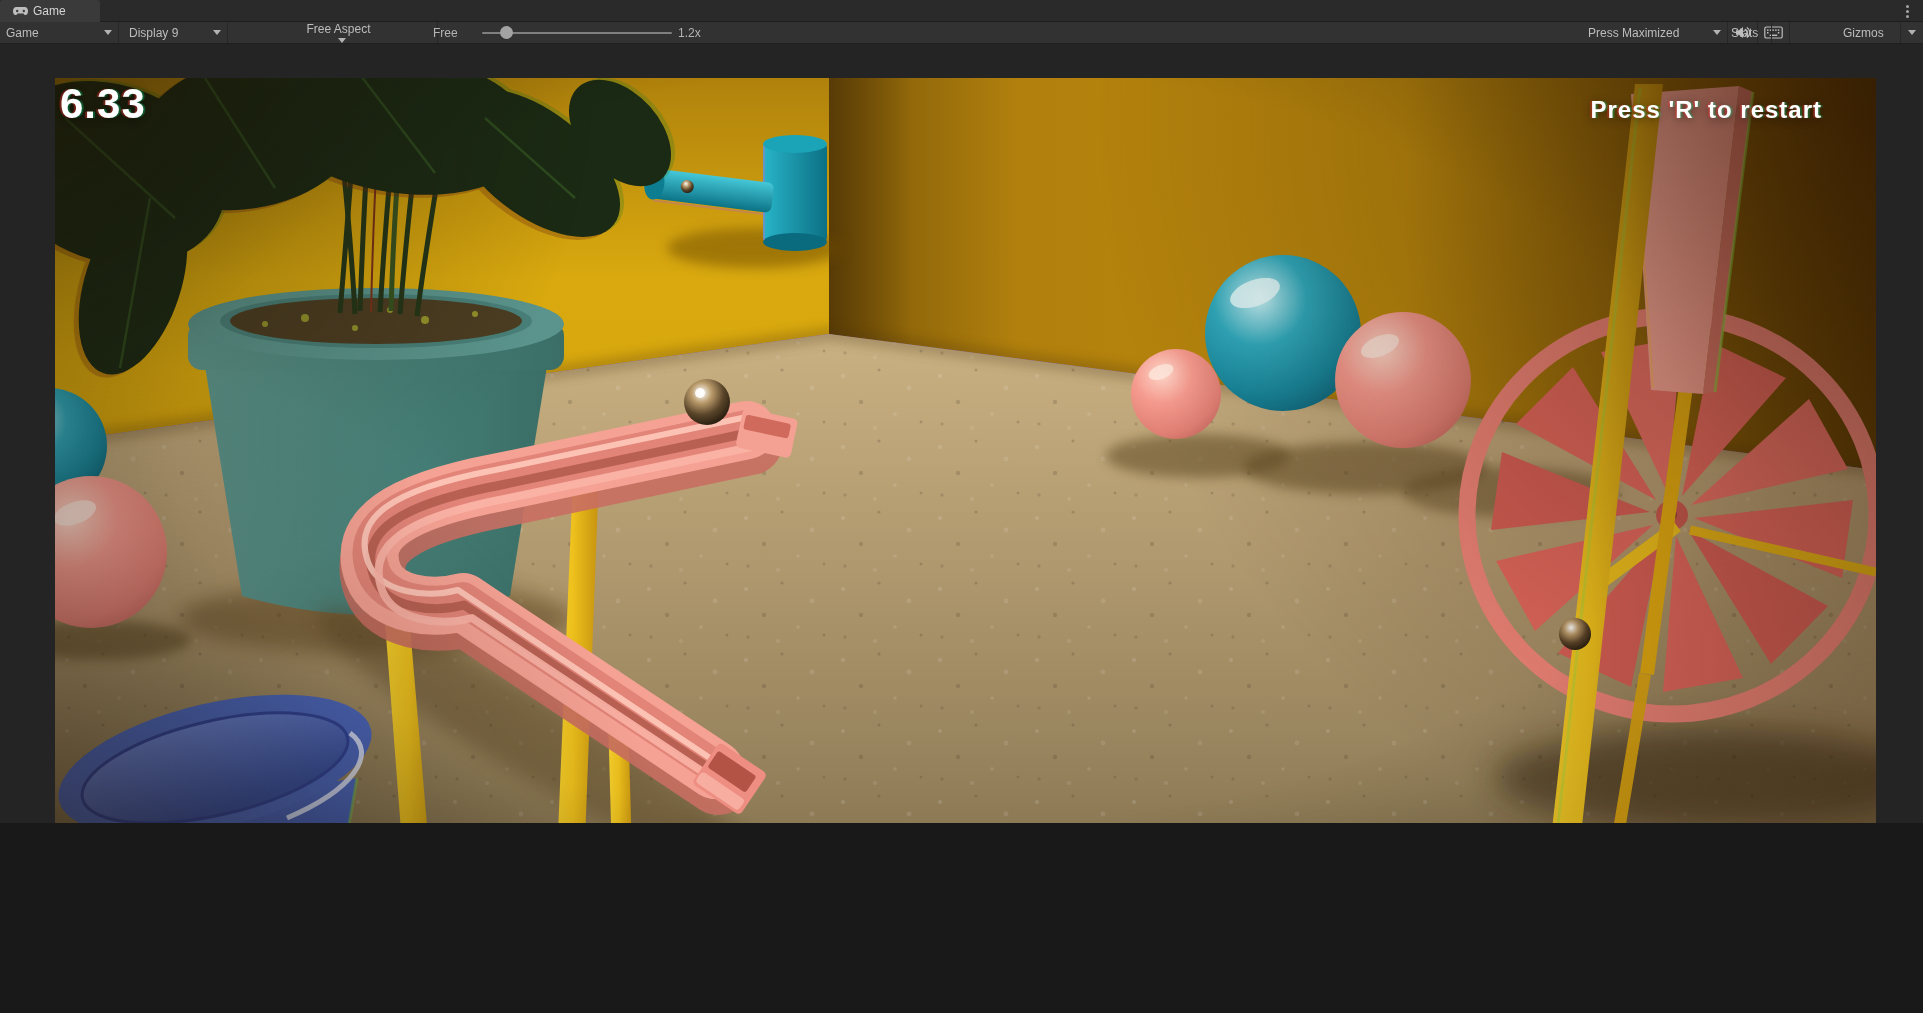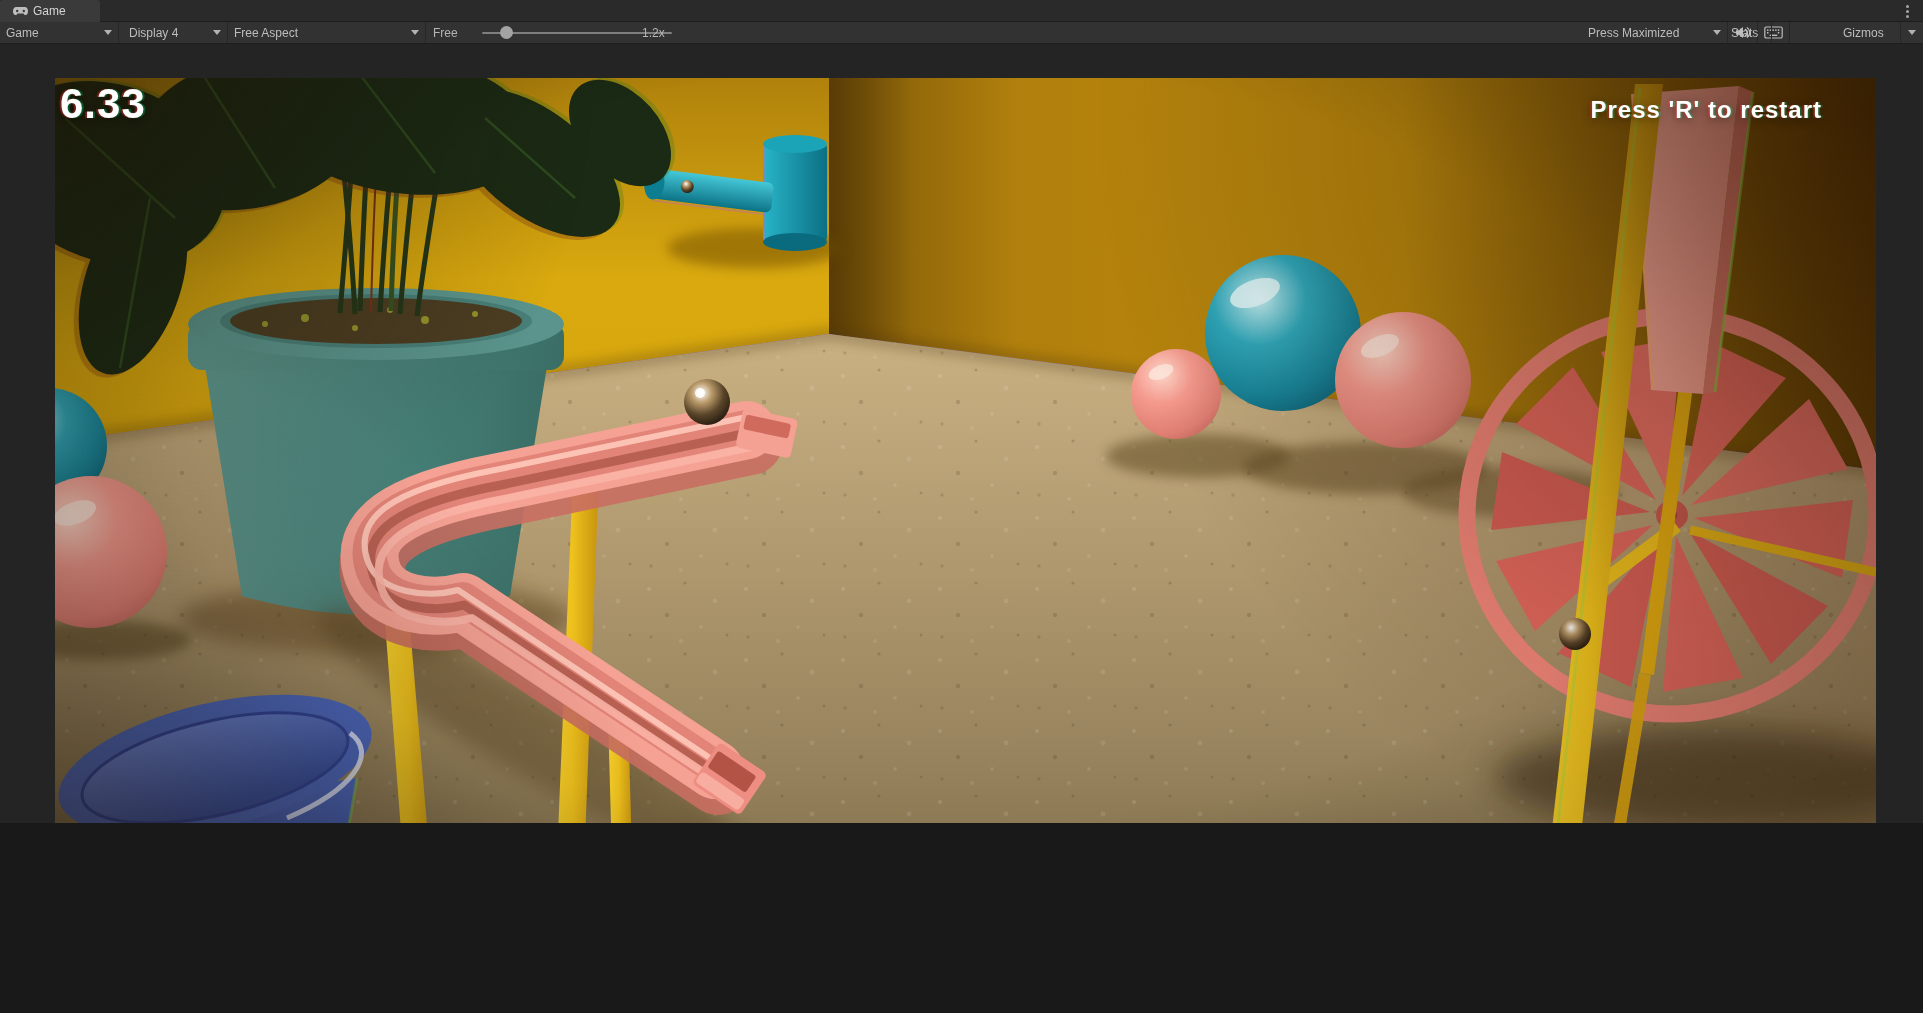--- a/index.html
+++ b/index.html
@@ -48,33 +48,33 @@
         <i></i>
       </div>
   </div>
 
   <div class="toolbar">
     <div class="tbtn" style="left:0;width:119px;">
       <span class="lbl">Game</span>
       <span class="arr"></span>
     </div>
     <div class="tbtn" style="left:119px;width:109px;">
-      <span class="lbl" style="padding-left:4px;">Display 4</span>
+      <span class="lbl" style="padding-left:4px;">Display 9</span>
       <span class="arr"></span>
     </div>
-    <div class="tbtn" style="left:228px;width:198px;">
+    <div class="tbtn" style="left:240px;width:198px;flex-direction:column;">
       <span class="lbl">Free Aspect</span>
       <span class="arr"></span>
     </div>
     <div class="tlabel" style="left:433px;">Free</div>
     <div>
       <div class="slider-track" style="left:482px;width:190px;"></div>
       <div class="slider-handle" style="left:500px;"></div>
     </div>
-    <div class="tlabel" style="left:642px;">1.2x</div>
+    <div class="tlabel" style="left:678px;">1.2x</div>
 
     <div class="tbtn" style="left:1582px;width:146px;">
       <span class="lbl">Press Maximized</span>
       <span class="arr"></span>
     </div>
     <div class="tbtn" style="left:1728px;width:30px;justify-content:center;">
       <span style="display:inline-flex;">
         <svg width="16" height="13" viewBox="0 0 16 13">
           <path d="M1,4.2 h3 L8,1 v11 L4,8.8 h-3 z" fill="#bdbdbd"></path>
           <path d="M10.3,3.4 a3.6,3.6 0 0 1 0,6.2 M12.2,1.8 a5.6,5.6 0 0 1 0,9.4" stroke="#bdbdbd" stroke-width="1.3" fill="none" stroke-linecap="round"></path>

